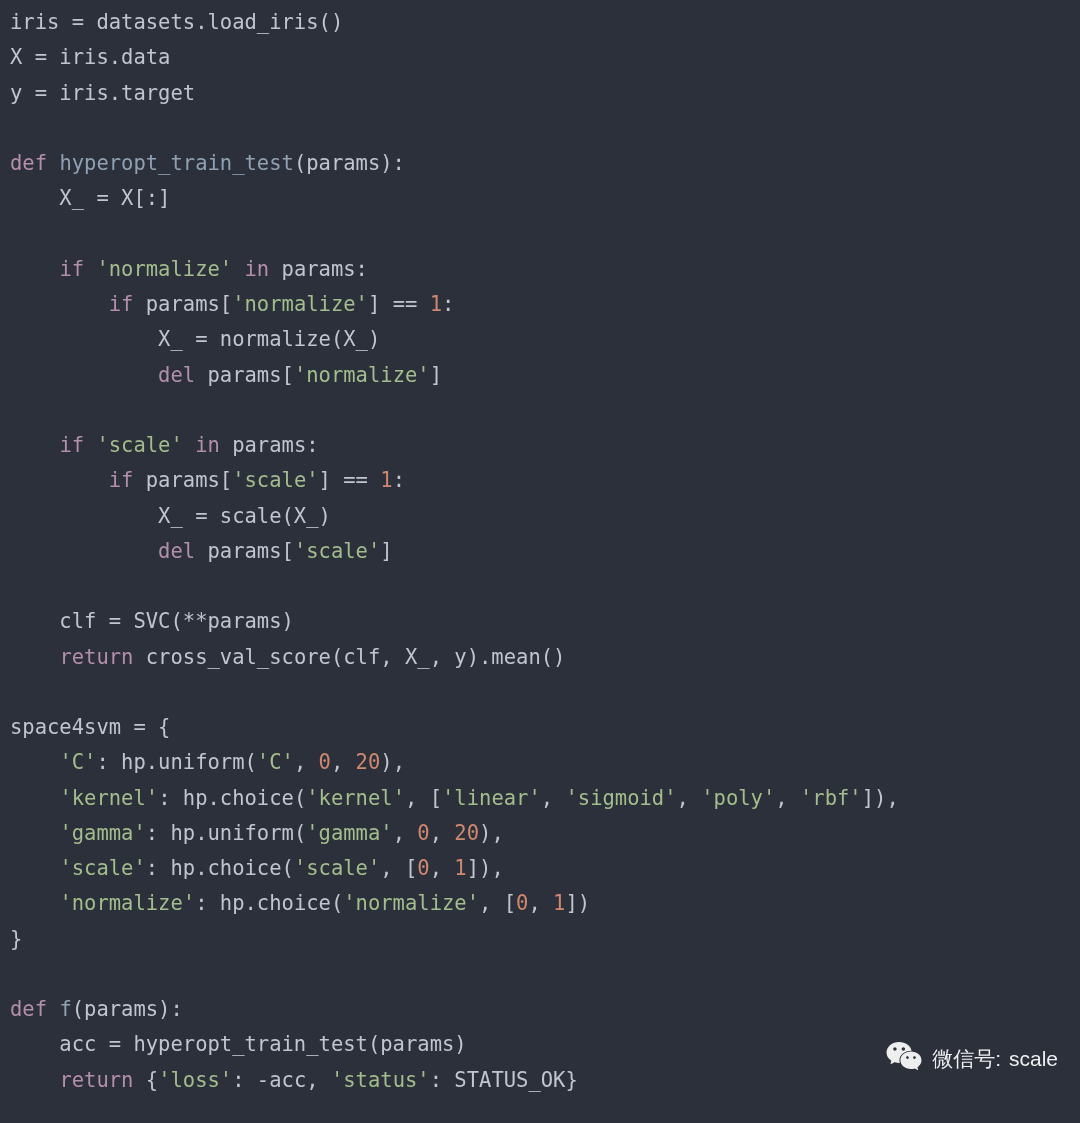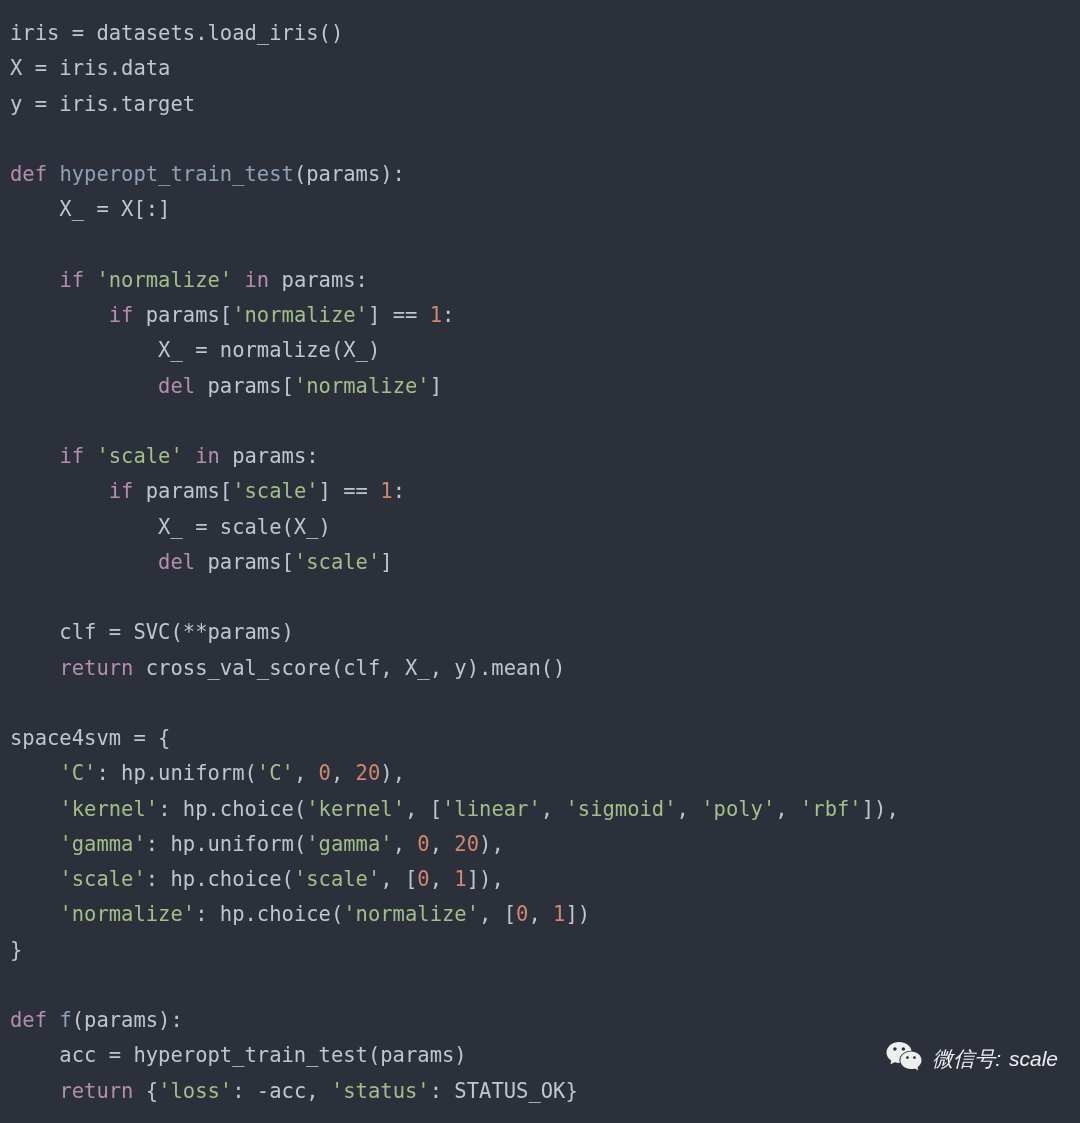--- a/index.html
+++ b/index.html
@@ -5,21 +5,21 @@
   html, body {
     margin: 0;
     padding: 0;
     width: 1080px;
     height: 1123px;
     background: #2b303b;
     overflow: hidden;
   }
   pre.code {
     margin: 0;
-    padding: 16px 10px 0 10px;
+    padding: 5px 10px 0 10px;
     font-family: "Menlo", "Consolas", "DejaVu Sans Mono", monospace;
     font-size: 20.5px;
     line-height: 1.72;
     color: #c0c5ce;
     white-space: pre;
   }
   .kw   { color: #b48ead; }   
   .fn   { color: #8fa1b3; }   
   .str  { color: #a3be8c; }   
   .num  { color: #d08770; }   
@@ -29,21 +29,20 @@
     position: absolute;
     right: 22px;
     bottom: 42px;
     display: flex;
     align-items: center;
     gap: 8px;
     color: #ffffff;
     font-family: "Helvetica Neue", Arial, sans-serif;
     font-size: 21px;
     opacity: 0.92;
-    font-style: italic;
   }
   .wechat svg {
     width: 40px;
     height: 40px;
     fill: #ffffff;
   }
 </style>
 </head>
 <body>
 

